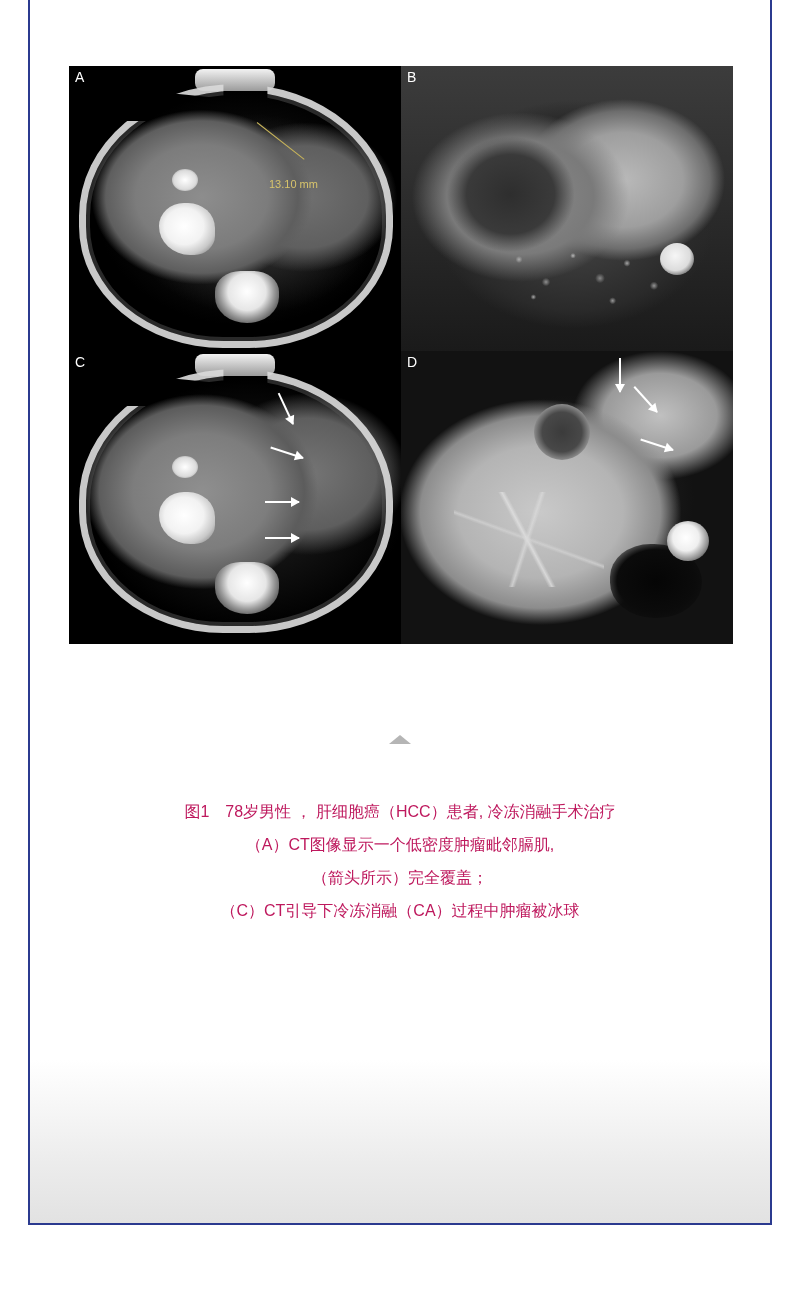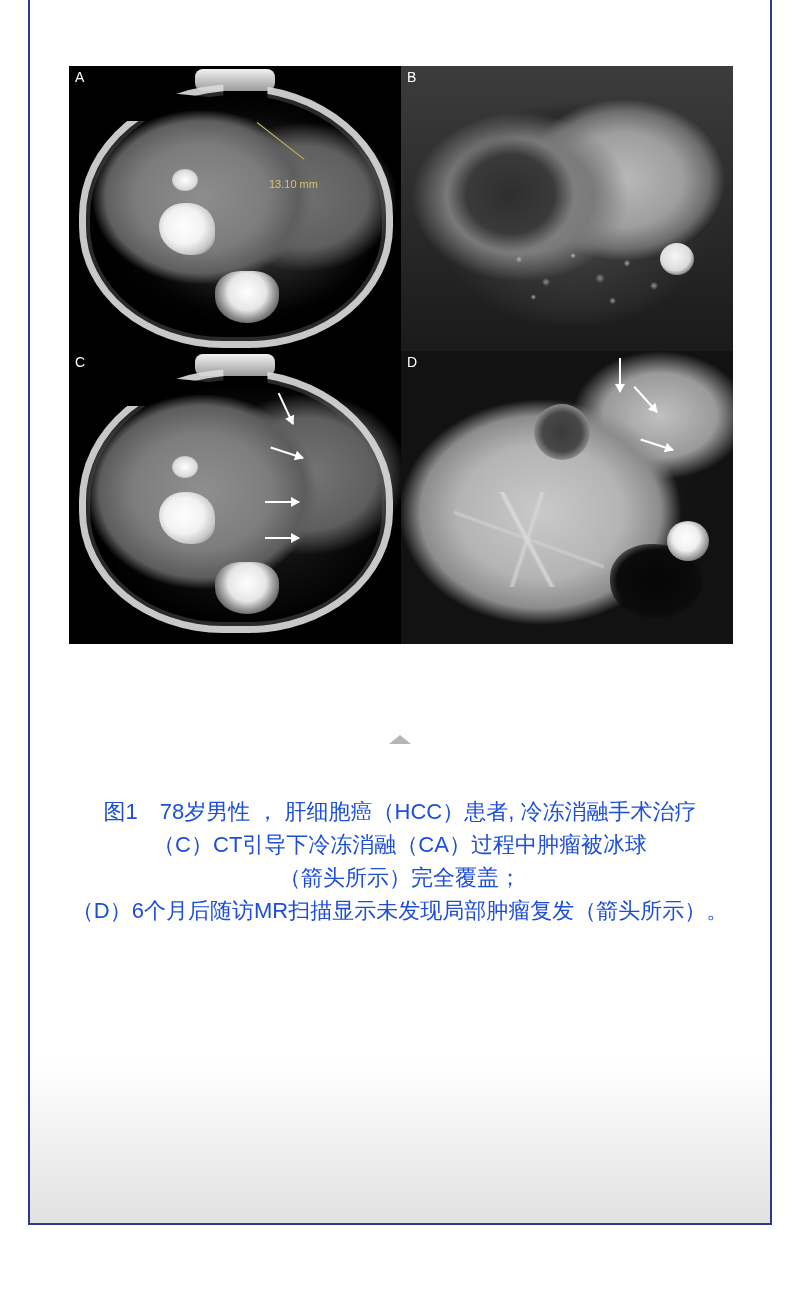--- a/index.html
+++ b/index.html
@@ -265,22 +265,22 @@
     border-bottom: 9px solid #b5b5b5;
   }
 
   
   .caption {
     position: absolute;
     left: 45px;
     top: 795px;
     width: 710px;
     text-align: center;
-    color: #1d4ed8;
-    font-size: 22px;
+    color: #be185d;
+    font-size: 16px;
     line-height: 33px;
     font-family: "Liberation Sans", sans-serif;
   }
   .caption div { white-space: nowrap; }
 </style>
 </head>
 <body>
 
 <div class="page">
 
@@ -340,20 +340,20 @@
     </div>
 
   </div>
 
   <div class="caret-wrap">
     <span class="caret"></span>
   </div>
 
   <div class="caption">
     <div>图1　78岁男性 ， 肝细胞癌（HCC）患者, 冷冻消融手术治疗</div>
+    <div>（A）CT图像显示一个低密度肿瘤毗邻膈肌,</div>
+    <div>（箭头所示）完全覆盖；</div>
     <div>（C）CT引导下冷冻消融（CA）过程中肿瘤被冰球</div>
-    <div>（箭头所示）完全覆盖；</div>
-    <div>（D）6个月后随访MR扫描显示未发现局部肿瘤复发（箭头所示）。</div>
   </div>
 
   <div class="bottom-wash"></div>
 
 </div>
 
 </body></html>

